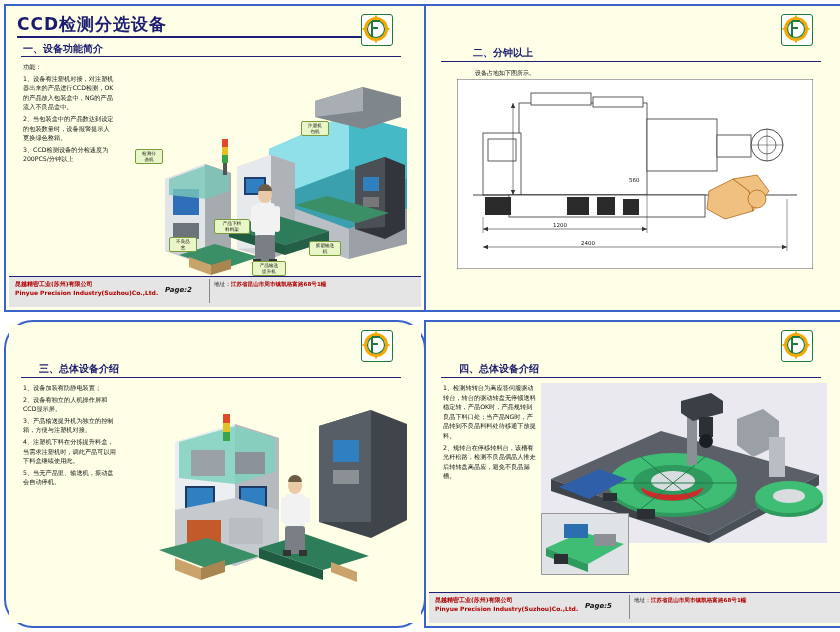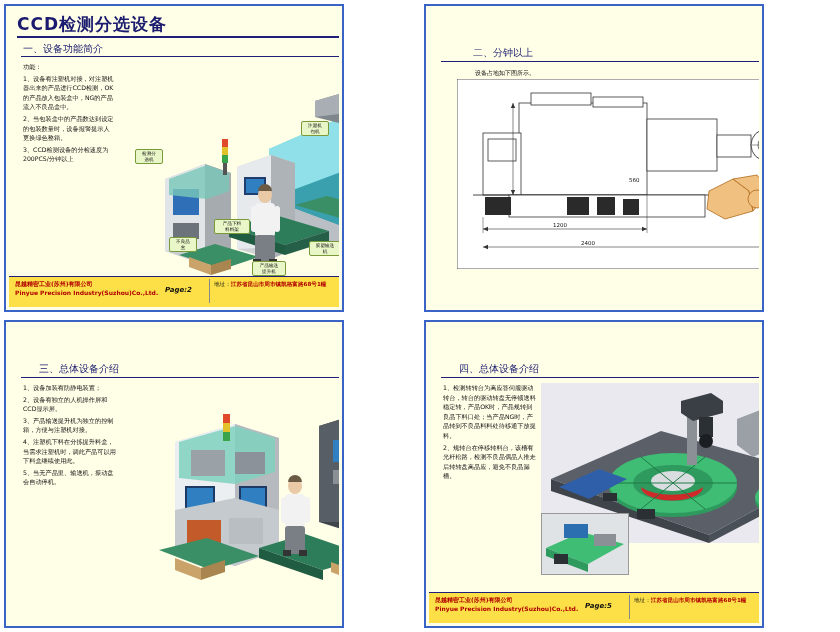--- a/index.html
+++ b/index.html
@@ -4,28 +4,28 @@
 <style>
   html,body{margin:0;padding:0;}
   body{
     width:840px;height:632px;
     background:#ffffff;
     font-family:"DejaVu Sans","Liberation Sans",sans-serif;
     overflow:hidden;
   }
   .sheet{
     position:absolute;
-    width:340px;height:308px;
+    width:422px;height:308px;
     background:#ffffe8;
     border:2px solid #3a63c8;
     box-sizing:border-box;
   }
   #slide-1{left:4px;top:4px;}
   #slide-2{left:424px;top:4px;}
-  #slide-3{left:4px;top:320px;}
+  #slide-3{left:4px;top:320px;border-radius:29px;}
   #slide-4{left:424px;top:320px;}
 
   .inner{
     position:absolute;left:3px;top:3px;right:3px;bottom:3px;
     background:#ffffe8;
     overflow:hidden;
   }
 
   
   .main-title{
@@ -33,21 +33,21 @@
     font-size:17px;color:#1a1a6e;font-weight:bold;
     font-family:"DejaVu Sans","Liberation Sans",sans-serif;
     letter-spacing:1px;
   }
   .title-rule{
     position:absolute;left:8px;top:27px;width:345px;height:0;
     border-top:2px solid #1f1f7a;
   }
   .section-head{
     position:absolute;
-    font-size:10px;color:#1a1a6e;font-weight:normal;
+    font-size:10px;color:#1a1a6e;font-weight:bold;
   }
   .section-rule{
     position:absolute;height:0;border-top:1px solid #1f1f7a;
   }
 
   
   .logo{
     position:absolute;width:30px;height:30px;
     border:1px solid #1f7a3f;border-radius:3px;
     background:#ffffff;
@@ -63,21 +63,21 @@
   }
   .body-text p{margin:0 0 2px 0;}
   .note-line{
     position:absolute;font-size:6.5px;color:#111;
   }
 
   
   .footer{
     position:absolute;left:0;right:0;bottom:0;height:30px;
     border-top:1px solid #1f1f7a;
-    background:#fde047;
+    background:#e5e5e5;
   }
   .footer-company{
     position:absolute;left:6px;top:3px;
     font-size:6px;color:#b00000;font-weight:bold;line-height:1.45;
   }
   .footer-page{
     position:absolute;left:156px;top:9px;
     font-size:7px;color:#111;font-style:italic;font-weight:bold;
   }
   .footer-addr{

